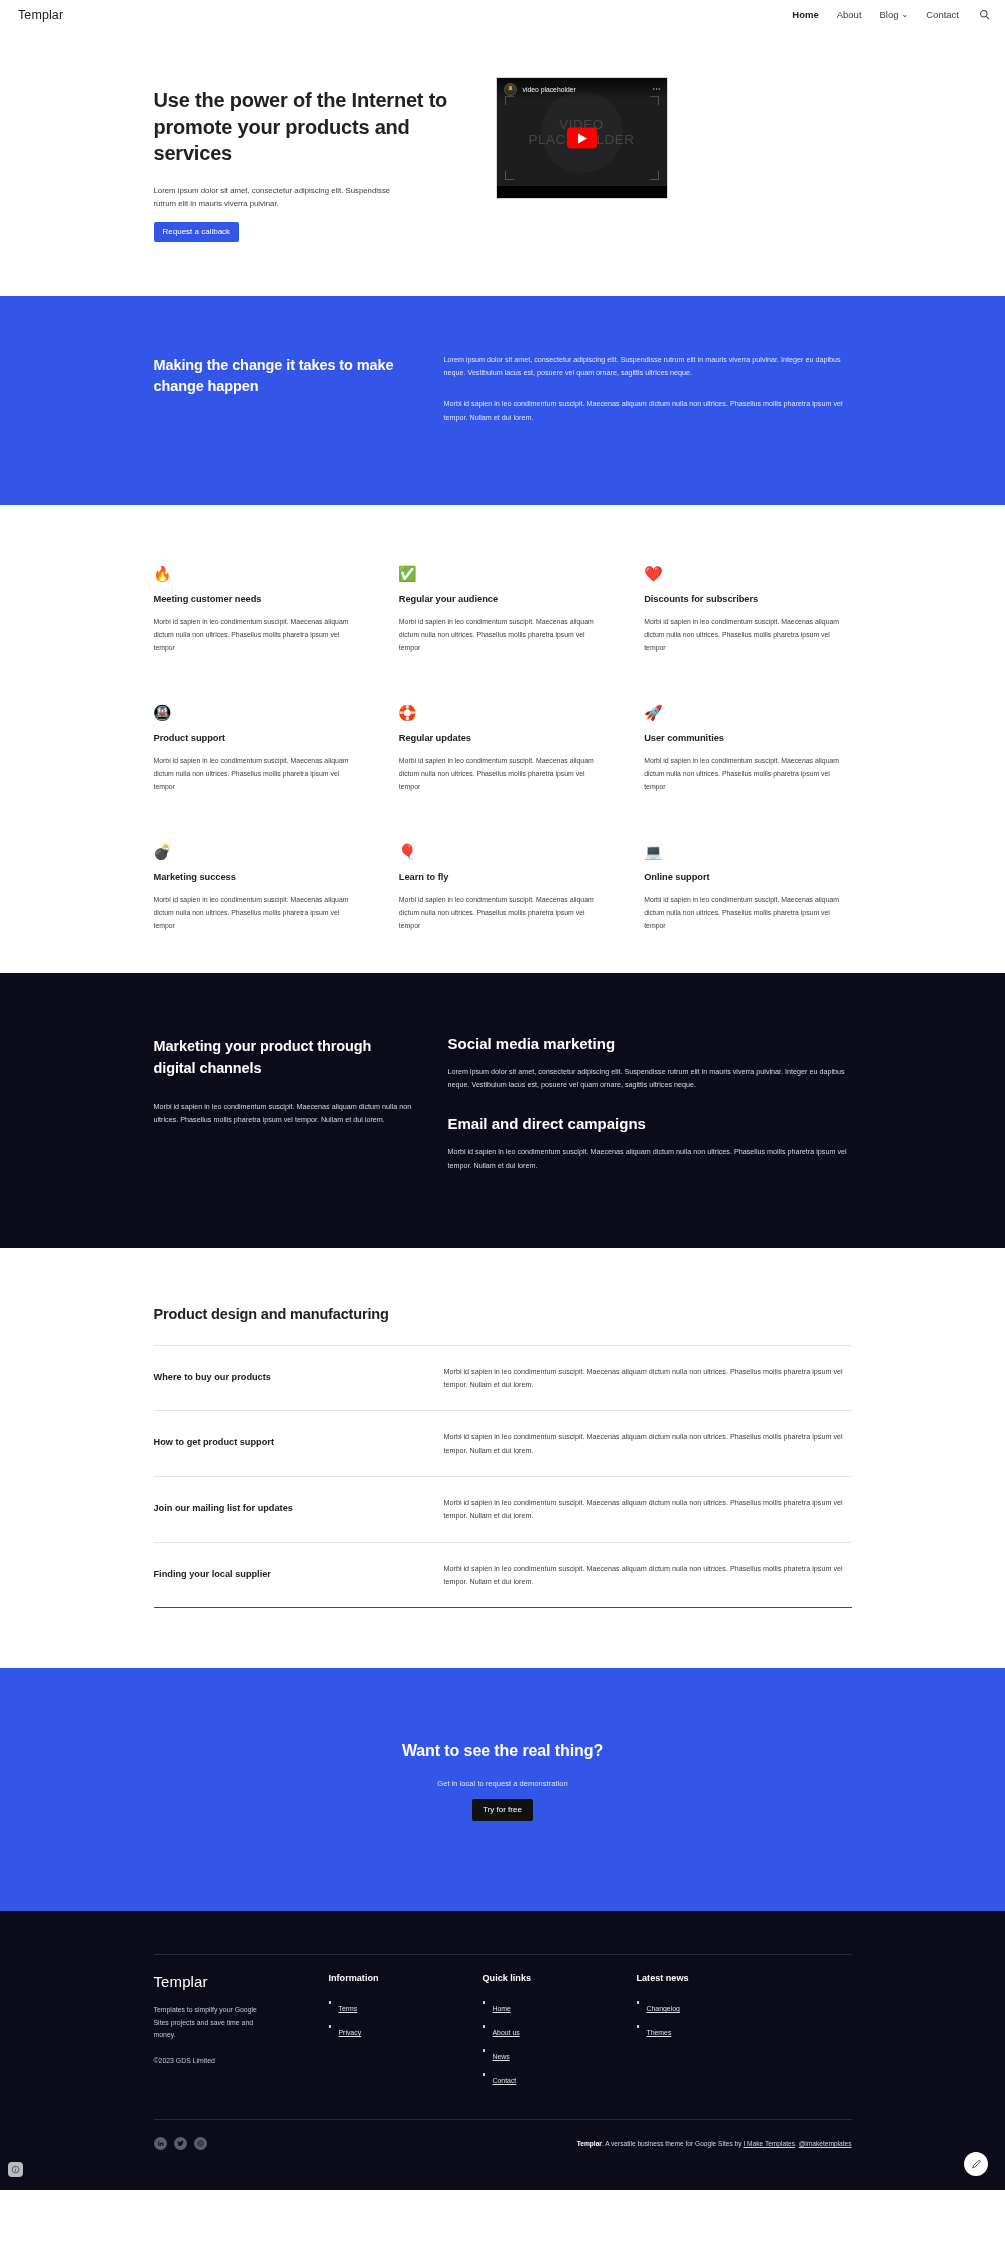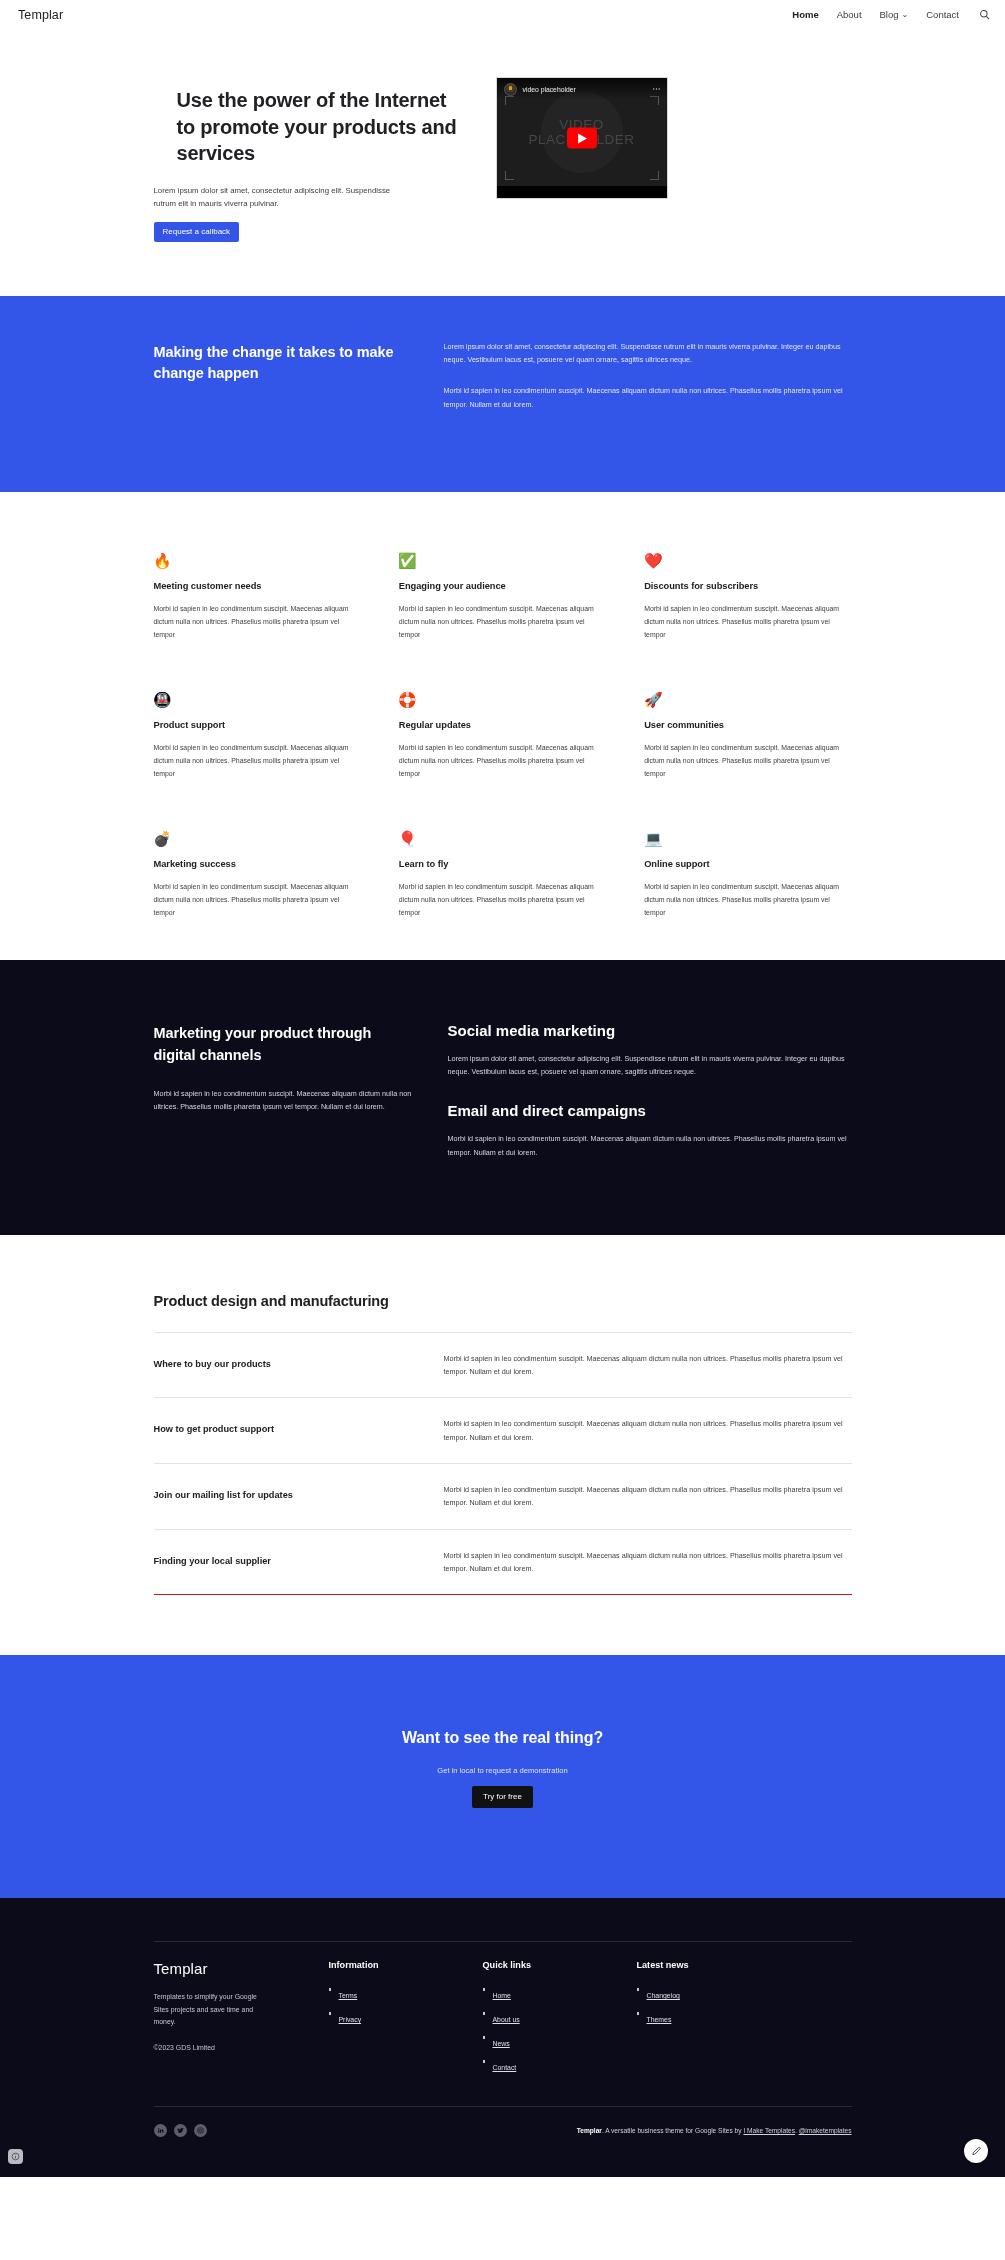--- a/index.html
+++ b/index.html
@@ -52,21 +52,20 @@
   
   .hero { padding: 48px 0 54px; background: #fff; }
   .hero-inner { display: flex; gap: 32px; align-items: flex-start; }
   .hero-left { width: 310px; padding-top: 10px; }
   .hero-title {
     font-size: 20px;
     line-height: 1.33;
     font-weight: 700;
     color: #202124;
     letter-spacing: -.2px;
-    margin-left: 23px;
   }
   .hero-copy {
     margin-top: 17px;
     font-size: 7.8px;
     line-height: 1.72;
     color: #3c4043;
     max-width: 258px;
   }
   .btn-primary {
     display: inline-block;
@@ -146,21 +145,21 @@
     margin-left: 2px;
   }
   .video-corner { position: absolute; width: 9px; height: 9px; border-color: #555; border-style: solid; z-index: 2; }
   .vc-tl { top: 18px; left: 8px; border-width: 1px 0 0 1px; }
   .vc-tr { top: 18px; right: 8px; border-width: 1px 1px 0 0; }
   .vc-bl { bottom: 18px; left: 8px; border-width: 0 0 1px 1px; }
   .vc-br { bottom: 18px; right: 8px; border-width: 0 1px 1px 0; }
   .video-footer { position: absolute; left:0; right:0; bottom:0; height: 12px; background: #000; z-index: 5; }
 
   
-  .band-blue { background: #3355e8; padding: 44px 0 81px; }
+  .band-blue { background: #3355e8; padding: 57px 0 81px; }
   .band-inner { display: flex; gap: 30px; }
   .band-title {
     width: 260px;
     font-size: 14.5px;
     line-height: 1.5;
     font-weight: 700;
     color: #ffffff;
     letter-spacing: -.1px;
     padding-top: 2px;
   }
@@ -439,21 +438,21 @@
 <section class="section features">
   <div class="wrap">
     <div class="feat-grid">
       <div>
         <span class="feat-icon">🔥</span>
         <div class="feat-title">Meeting customer needs</div>
         <p class="feat-text">Morbi id sapien in leo condimentum suscipit. Maecenas aliquam dictum nulla non ultrices. Phasellus mollis pharetra ipsum vel tempor</p>
       </div>
       <div>
         <span class="feat-icon">✅</span>
-        <div class="feat-title">Engaging your audience</div>
+        <div class="feat-title">Regular your audience</div>
         <p class="feat-text">Morbi id sapien in leo condimentum suscipit. Maecenas aliquam dictum nulla non ultrices. Phasellus mollis pharetra ipsum vel tempor</p>
       </div>
       <div>
         <span class="feat-icon">❤️</span>
         <div class="feat-title">Discounts for subscribers</div>
         <p class="feat-text">Morbi id sapien in leo condimentum suscipit. Maecenas aliquam dictum nulla non ultrices. Phasellus mollis pharetra ipsum vel tempor</p>
       </div>
       <div>
         <span class="feat-icon">🚇</span>
         <div class="feat-title">Product support</div>

